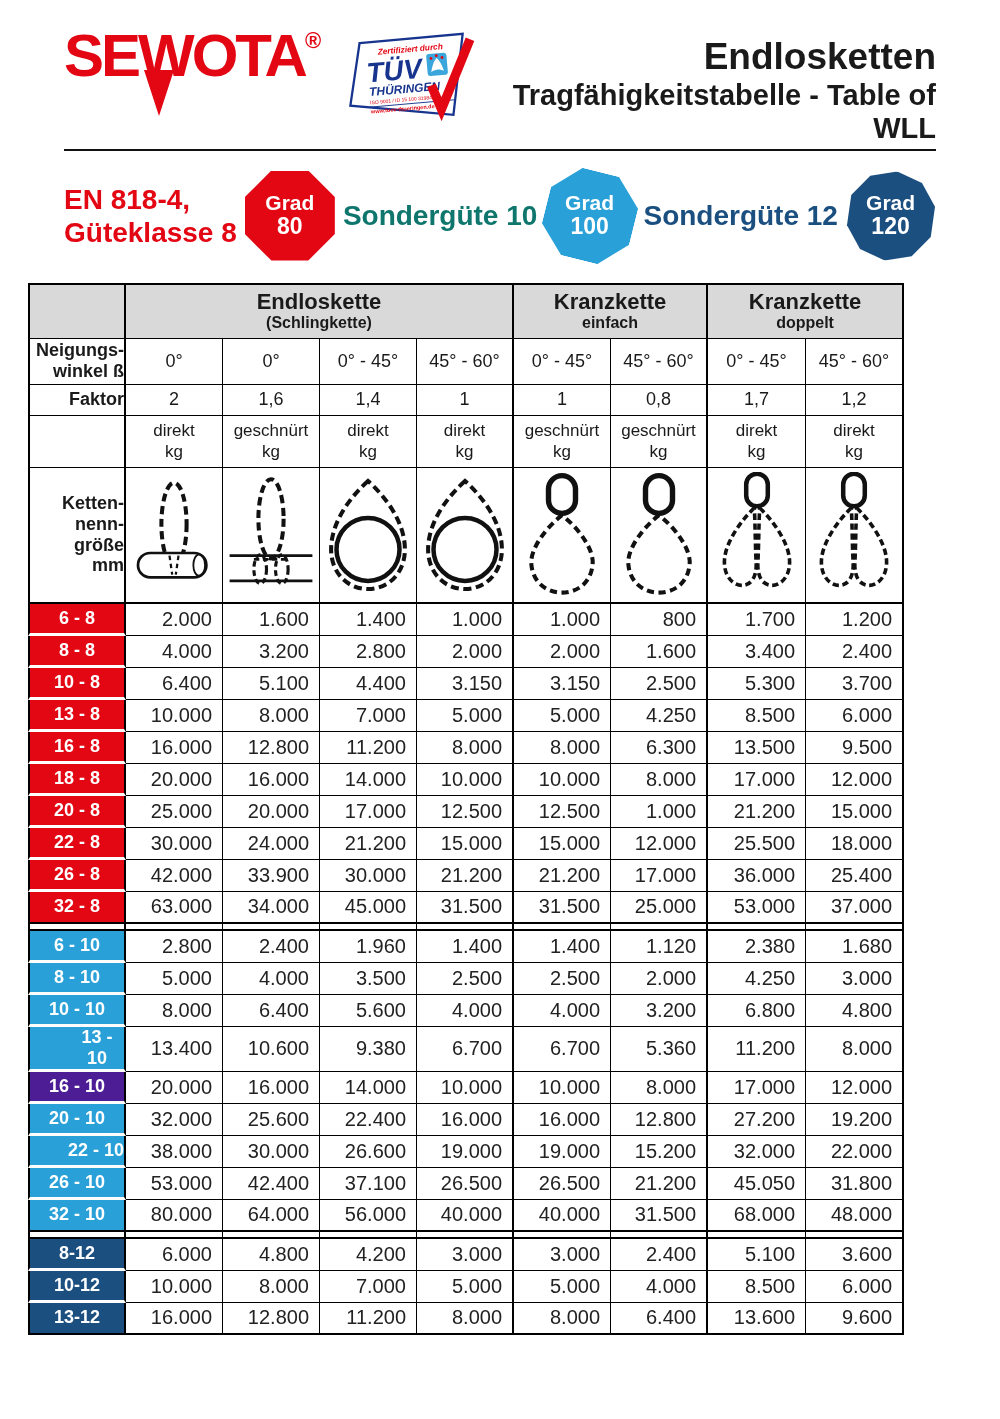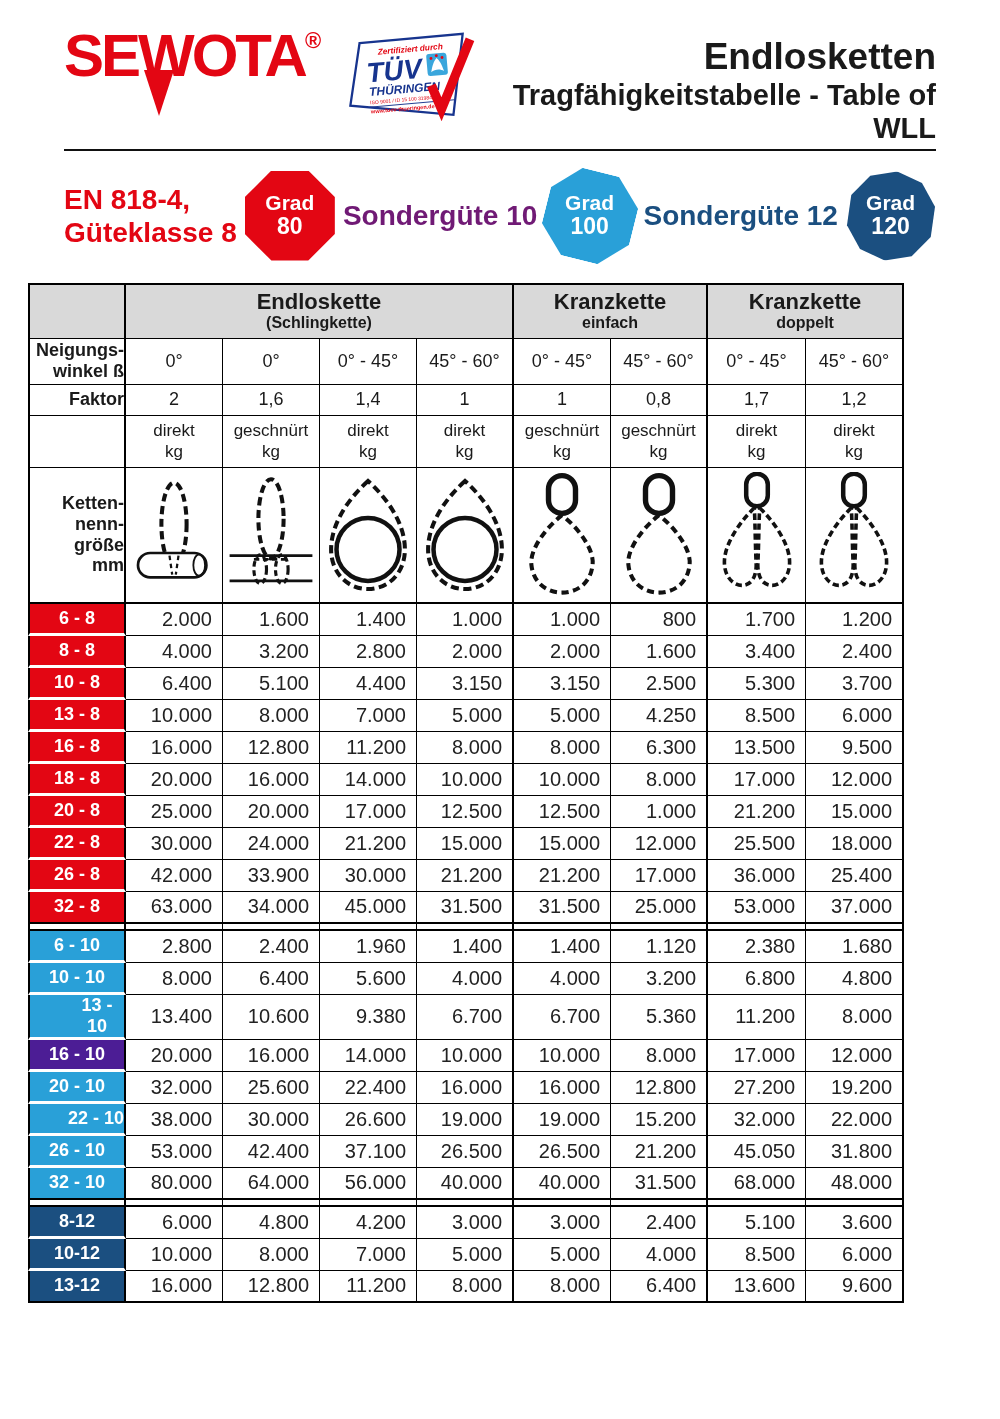--- a/index.html
+++ b/index.html
@@ -127,21 +127,21 @@
     <div class="gtext" id="g8txt" style="color: rgb(227, 6, 19);">
       <div>EN 818-4,</div>
       <div>Güteklasse 8</div>
     </div>
     <div class="badge oct" id="b80" style="background: rgb(227, 6, 19);">
       <span>
         <div class="bw">Grad</div>
         <div class="bv">80</div>
       </span>
     </div>
-    <div class="gtext" id="g10txt" style="color: #701a75;">Sondergüte 10</div>
+    <div class="gtext" id="g10txt" style="color: #0f766e;">Sondergüte 10</div>
     <div class="badge oct rot14" id="b100" style="background: rgb(41, 160, 216);">
       <span>
         <div class="bw">Grad</div>
         <div class="bv">100</div>
       </span>
     </div>
     <div class="gtext" id="g12txt" style="color: rgb(27, 79, 128);">Sondergüte 12</div>
     <div class="badge dec rot8" id="b120" style="background: rgb(27, 79, 128);">
       <span>
         <div class="bw">Grad</div>
@@ -414,20 +414,31 @@
             <td class="val">2.800</td>
             <td class="val">2.400</td>
             <td class="val">1.960</td>
             <td class="val thickr">1.400</td>
             <td class="val">1.400</td>
             <td class="val thickr">1.120</td>
             <td class="val">2.380</td>
             <td class="val thickr">1.680</td>
           </tr>
           <tr>
+            <th class="size-th" style="background: rgb(41, 160, 216);">8 - 10</th>
+            <td class="val">5.000</td>
+            <td class="val">4.000</td>
+            <td class="val">3.500</td>
+            <td class="val thickr">2.500</td>
+            <td class="val">2.500</td>
+            <td class="val thickr">2.000</td>
+            <td class="val">4.250</td>
+            <td class="val thickr">3.000</td>
+          </tr>
+          <tr>
             <th class="size-th" style="background: rgb(41, 160, 216);">10 - 10</th>
             <td class="val">8.000</td>
             <td class="val">6.400</td>
             <td class="val">5.600</td>
             <td class="val thickr">4.000</td>
             <td class="val">4.000</td>
             <td class="val thickr">3.200</td>
             <td class="val">6.800</td>
             <td class="val thickr">4.800</td>
           </tr>

